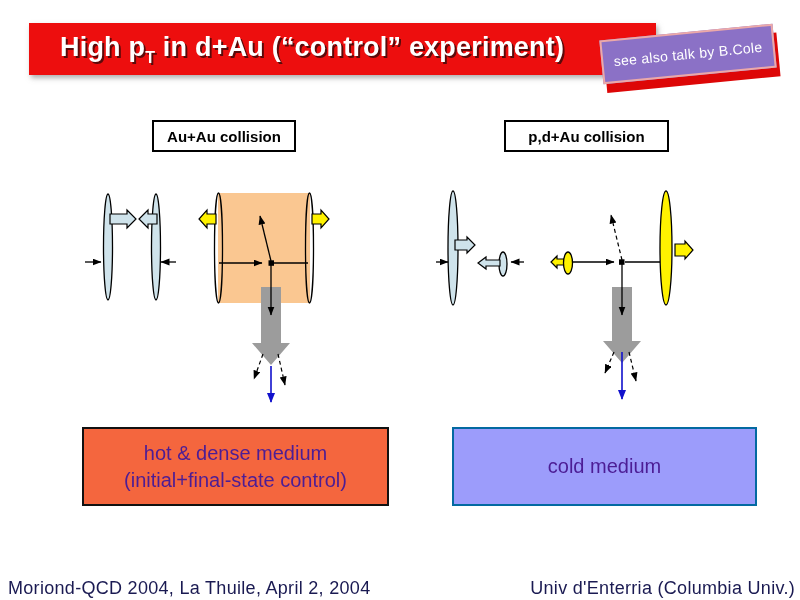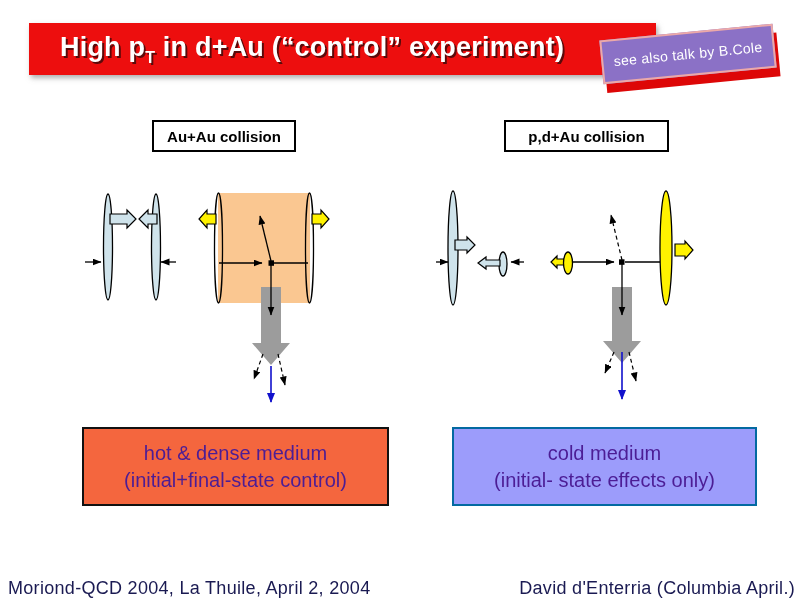--- a/index.html
+++ b/index.html
@@ -145,21 +145,20 @@
       <line class="blue-ln" x1="622" y1="352" x2="622" y2="399" marker-end="url(#mBlue)"></line>
     </g>
   </svg>
 
   <div class="cap hot">
     <span>hot &amp; dense medium</span>
     <span>(initial+final-state control)</span>
   </div>
   <div class="cap cold">
     <span>cold medium</span>
-    <span>(initial- state effects only)</span>
   </div>
 
   <div class="footer">
     <span class="fl">Moriond-QCD 2004, La Thuile, April 2, 2004</span>
-    <span class="fr">David d'Enterria (Columbia April.)</span>
+    <span class="fr">Univ d'Enterria (Columbia Univ.)</span>
   </div>
 
 </div>
 
 </body></html>

